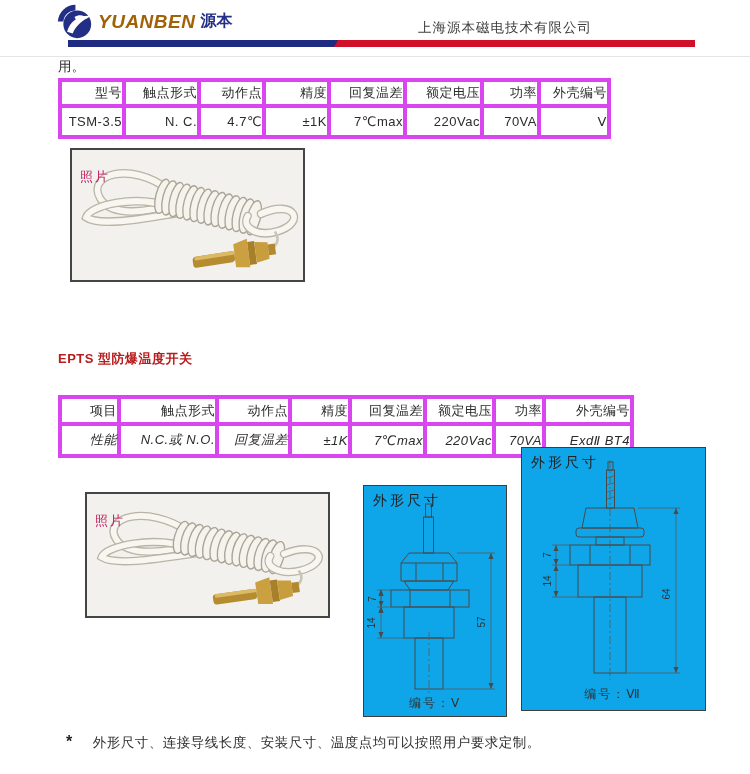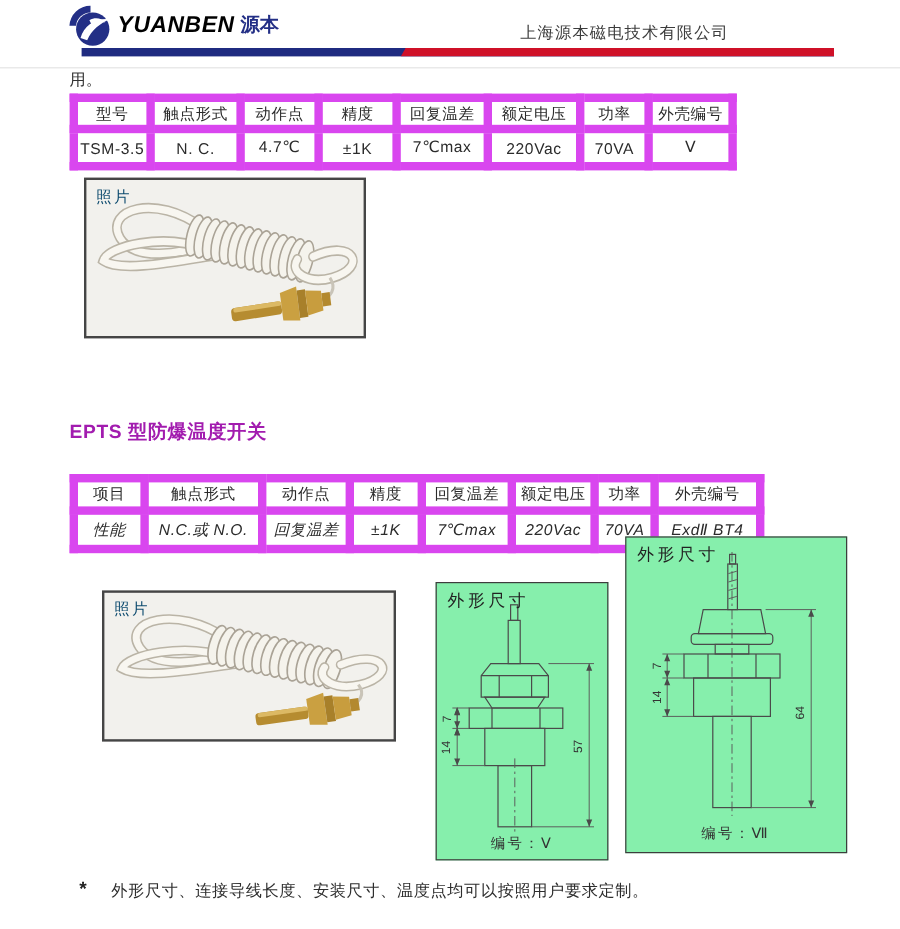--- a/index.html
+++ b/index.html
@@ -2,58 +2,58 @@
 <html><head>
 <meta charset="utf-8">
 <style>
   html,body{margin:0;padding:0;background:#ffffff;}
   .page{position:relative;width:750px;height:774px;background:#ffffff;overflow:hidden;
         font-family:"Liberation Sans","DejaVu Sans",sans-serif;color:#2b2b2b;}
 
   
   .logo{position:absolute;left:56px;top:3px;display:flex;align-items:center;gap:5px;}
   .logo svg{display:block;}
-  .logo-en{font-size:19px;font-weight:bold;font-style:italic;color:#000000;letter-spacing:.5px;}
+  .logo-en{font-size:19px;font-weight:bold;font-style:italic;color:#a16207;letter-spacing:.5px;}
   .logo-cn{font-size:16px;font-weight:bold;color:#232f86;}
-  .company{position:absolute;left:418px;top:19px;width:205px;text-align:center;
+  .company{position:absolute;left:418px;top:19px;width:205px;text-align:left;
            font-size:13.5px;color:#3c3c3c;letter-spacing:1px;}
   .hdr-bar{position:absolute;left:68px;top:40px;width:627px;height:7px;background:#1f2b80;overflow:hidden;}
   .hdr-bar-red{position:absolute;left:268px;right:-8px;top:0;bottom:0;background:#cf1028;transform:skewX(-30deg);}
   .scanline{position:absolute;left:0;top:56px;width:750px;height:1px;background:#e4e4e4;}
 
   
   .intro{position:absolute;left:58px;top:58px;font-size:13.5px;color:#333;}
   .para{position:absolute;left:57px;top:286px;width:656px;margin:0;font-size:13.5px;
         line-height:25px;text-align:justify;color:#2e2e2e;letter-spacing:.4px;}
   .para b{color:#111;}
-  .sec-heading{position:absolute;left:58px;top:350px;font-size:16px;font-weight:bold;color:#a21caf;letter-spacing:.5px;}
+  .sec-heading{position:absolute;left:58px;top:350px;font-size:13px;font-weight:bold;color:#b91c1c;letter-spacing:.5px;}
   .footnote{position:absolute;left:66px;top:734px;font-size:13.5px;color:#2e2e2e;letter-spacing:.5px;display:flex;gap:20px;align-items:flex-start;}
   .footnote .star{font-size:16px;font-weight:bold;line-height:16px;color:#222;}
 
   
   table.spec{position:absolute;border-collapse:collapse;table-layout:fixed;background:#fff;}
-  table.spec td,table.spec th{border:7px solid #d946ef;text-align:center;vertical-align:middle;
+  table.spec td,table.spec th{border:4px solid #d946ef;text-align:right;vertical-align:middle;
         font-size:13px;color:#2b2b2b;font-weight:normal;padding:0;letter-spacing:.5px;}
   #t1{left:58px;top:78px;}
   #t2{left:58px;top:371px;margin-top:24px;}
   #t1 tr.hrow{height:26px;} #t1 tr.drow{height:31px;}
   #t2 tr.hrow{height:27px;} #t2 tr.drow{height:32px;font-style:italic;}
 
   
   .photo-box{position:absolute;border:2px solid #454545;background:#f2f1ed;}
   #photo1{left:70px;top:148px;width:231px;height:130px;}
   #photo2{left:85px;top:492px;width:241px;height:122px;}
-  .photo-label{position:absolute;left:8px;top:5px;font-size:13px;color:#0c4a6e;letter-spacing:2px;z-index:2;}
+  .photo-label{position:absolute;left:8px;top:18px;font-size:13px;color:#be185d;letter-spacing:2px;z-index:2;}
   .photo-box svg{position:absolute;left:0;top:0;width:100%;height:100%;}
   .rope-u{stroke:#bab4a6;stroke-width:8;fill:none;stroke-linecap:round;}
   .rope{stroke:#f8f6f0;stroke-width:5.5;fill:none;stroke-linecap:round;}
   .coil{fill:#f5f3ec;stroke:#aaa396;stroke-width:1.3;}
 
   
-  .draw-box{position:absolute;border:1.5px solid #3d3d3d;background:#86efac;}
+  .draw-box{position:absolute;border:1.5px solid #3d3d3d;background:#0ea5e9;}
   #drawV{left:363px;top:485px;width:142px;height:230px;}
   #drawVII{left:521px;top:447px;width:183px;height:262px;}
   .draw-title{position:absolute;left:9px;top:6px;font-size:14px;color:#222;letter-spacing:3px;z-index:2;}
   .draw-box svg{position:absolute;left:0;top:0;width:100%;height:100%;}
   .dline{stroke:#4a4a4a;stroke-width:1;fill:none;}
   .dthin{stroke:#5a5a5a;stroke-width:.8;fill:none;}
   .cline{stroke:#5a5a5a;stroke-width:.8;fill:none;stroke-dasharray:8 3 2 3;}
   .dimtext{font-size:10px;fill:#333;font-family:"Liberation Sans","DejaVu Sans",sans-serif;}
   .codetext{font-size:12px;fill:#333;letter-spacing:2px;font-family:"Liberation Sans","DejaVu Sans",sans-serif;}
 </style>

